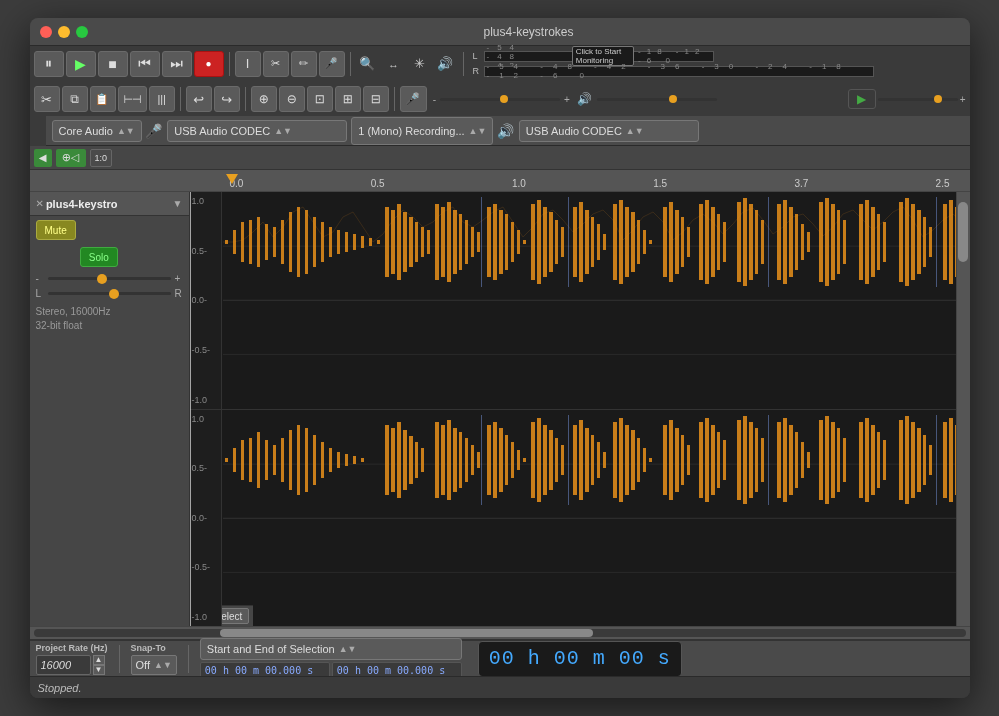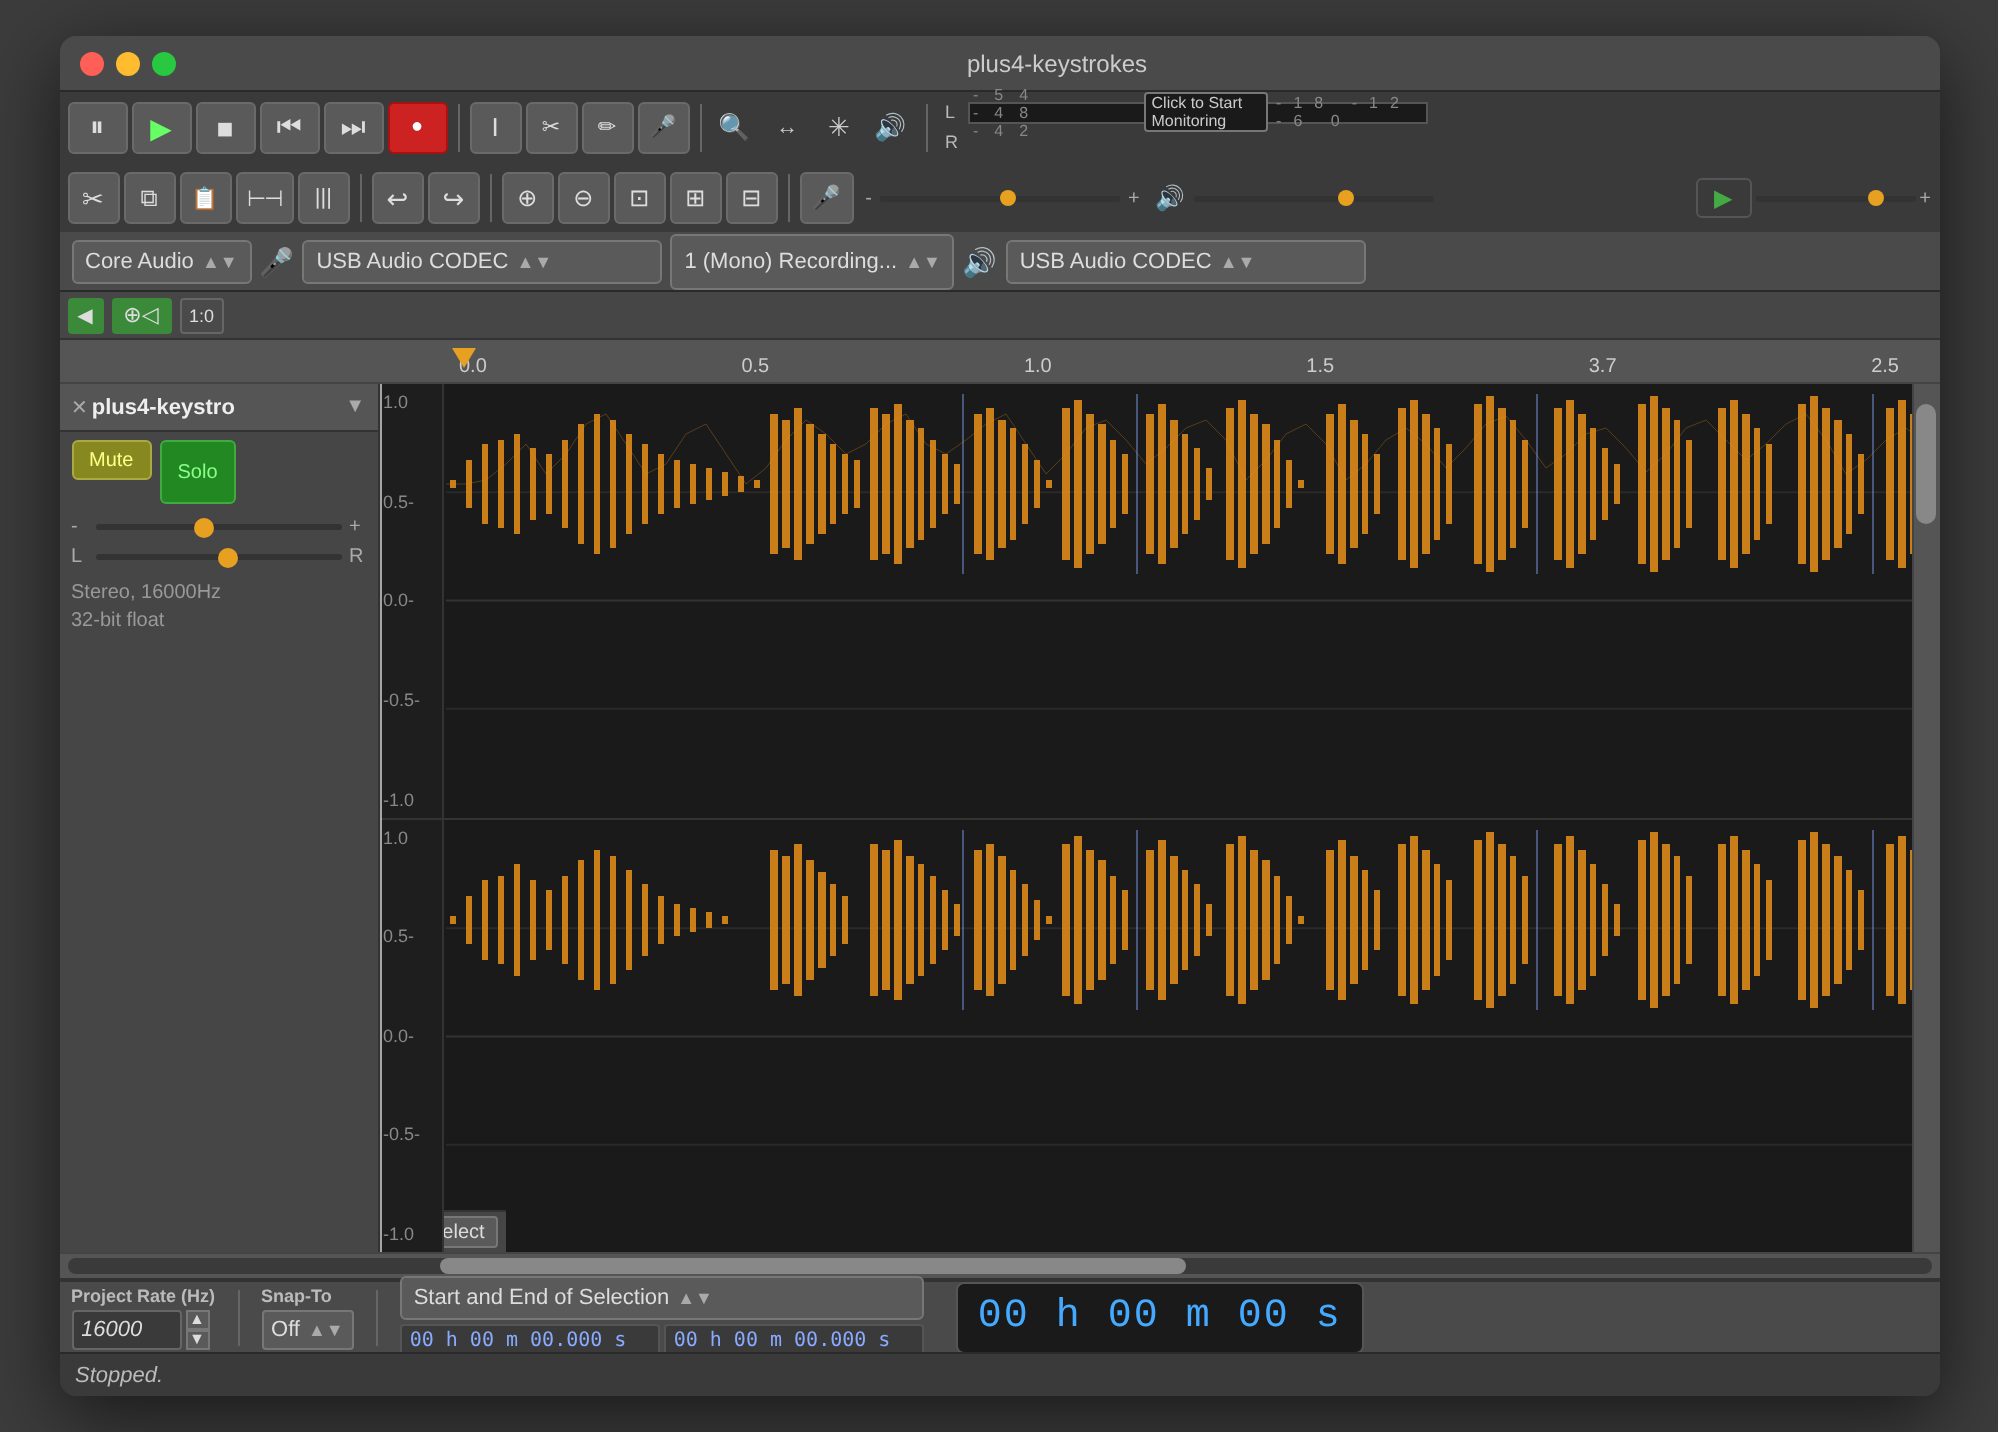--- a/index.html
+++ b/index.html
@@ -105,20 +105,21 @@
     }
     
     .device-row {
       display: flex;
       align-items: center;
       height: 30px;
       padding: 2px 6px;
       gap: 4px;
       background: #4a4a4a;
       border-bottom: 1px solid #2a2a2a;
+      margin-left: 16px;
     }
     .play-btn {
       background: #5a5a5a;
       border: 1px solid #6a6a6a;
       border-radius: 3px;
       color: #ddd;
       width: 30px;
       height: 26px;
       display: flex;
       align-items: center;
@@ -322,20 +323,23 @@
       <div style="display:flex;align-items:center;height:13px;gap:3px;">
         <span style="font-size:9px;color:#bbb;width:8px;">L</span>
         <div style="background:#1a1a1a;border:1px solid #555;height:11px;width:230px;display:flex;align-items:center;padding:0 2px;font-size:8px;color:#888;gap:4px;">
           <span style="font-size:8px;color:#888;letter-spacing:8px;">-54 -48 -42</span>
           <div style="background:#1a1a1a;border:1px solid #777;border-radius:2px;font-size:8px;color:#ccc;padding:0 3px;cursor:pointer;">Click to Start Monitoring</div>
           <span style="font-size:8px;color:#888;letter-spacing:6px;">-18 -12 -6 0</span>
         </div>
       </div>
       <div style="display:flex;align-items:center;height:13px;gap:3px;">
         <span style="font-size:9px;color:#bbb;width:8px;">R</span>
+        <div style="background:#1a1a1a;border:1px solid #555;height:11px;width:390px;display:flex;align-items:center;padding:0 2px;font-size:8px;color:#888;">
+          <span style="font-size:8px;color:#888;letter-spacing:10px;">-54 -48 -42 -36 -30 -24 -18 -12 -6 0</span>
+        </div>
       </div>
     </div>
   </div>
 
   <div class="toolbar-row2">
     <div class="tool-btn" style="font-size:13px;">✂</div>
     <div class="tool-btn" style="font-size:12px;">⧉</div>
     <div class="tool-btn" style="font-size:11px;">📋</div>
     <div class="tool-btn" style="font-size:11px;letter-spacing:-1px;">⊢⊣</div>
     <div class="tool-btn" style="font-size:11px;">|||</div>
@@ -424,21 +428,21 @@
     <div class="track-controls">
 
       <div style="padding:3px 6px;border-bottom:1px solid #333;display:flex;align-items:center;gap:2px;height:24px;background:#555;">
         <span style="font-size:10px;color:#aaa;cursor:pointer;">✕</span>
         <span style="font-size:11px;color:#eee;font-weight:bold;flex:1;overflow:hidden;white-space:nowrap;">plus4-keystro</span>
         <span style="font-size:10px;color:#aaa;cursor:pointer;">▼</span>
       </div>
 
       <div style="display:flex;gap:4px;padding:4px 6px;">
         <div style="background:#888820;border:1px solid #aaaa40;border-radius:3px;color:#ffff88;font-size:10px;padding:2px 8px;cursor:pointer;height:20px;display:flex;align-items:center;">Mute</div>
-        <div style="background:#228822;border:1px solid #40aa40;border-radius:3px;color:#88ff88;font-size:10px;padding:2px 8px;cursor:pointer;height:32px;display:flex;align-items:center;">Solo</div>
+        <div style="background:#228822;border:1px solid #40aa40;border-radius:3px;color:#88ff88;font-size:10px;padding:2px 8px;cursor:pointer;height:20px;display:flex;align-items:center;margin-top:27px;">Solo</div>
       </div>
 
       <div style="padding:2px 6px;display:flex;align-items:center;gap:4px;">
         <span style="font-size:10px;color:#aaa;width:8px;">-</span>
         <div style="flex:1;height:3px;background:#333;border-radius:2px;position:relative;">
           <div style="width:10px;height:10px;background:#e8a020;border-radius:50%;position:absolute;top:-3.5px;left:40%;cursor:pointer;"></div>
         </div>
         <span style="font-size:10px;color:#aaa;width:8px;">+</span>
       </div>
 

